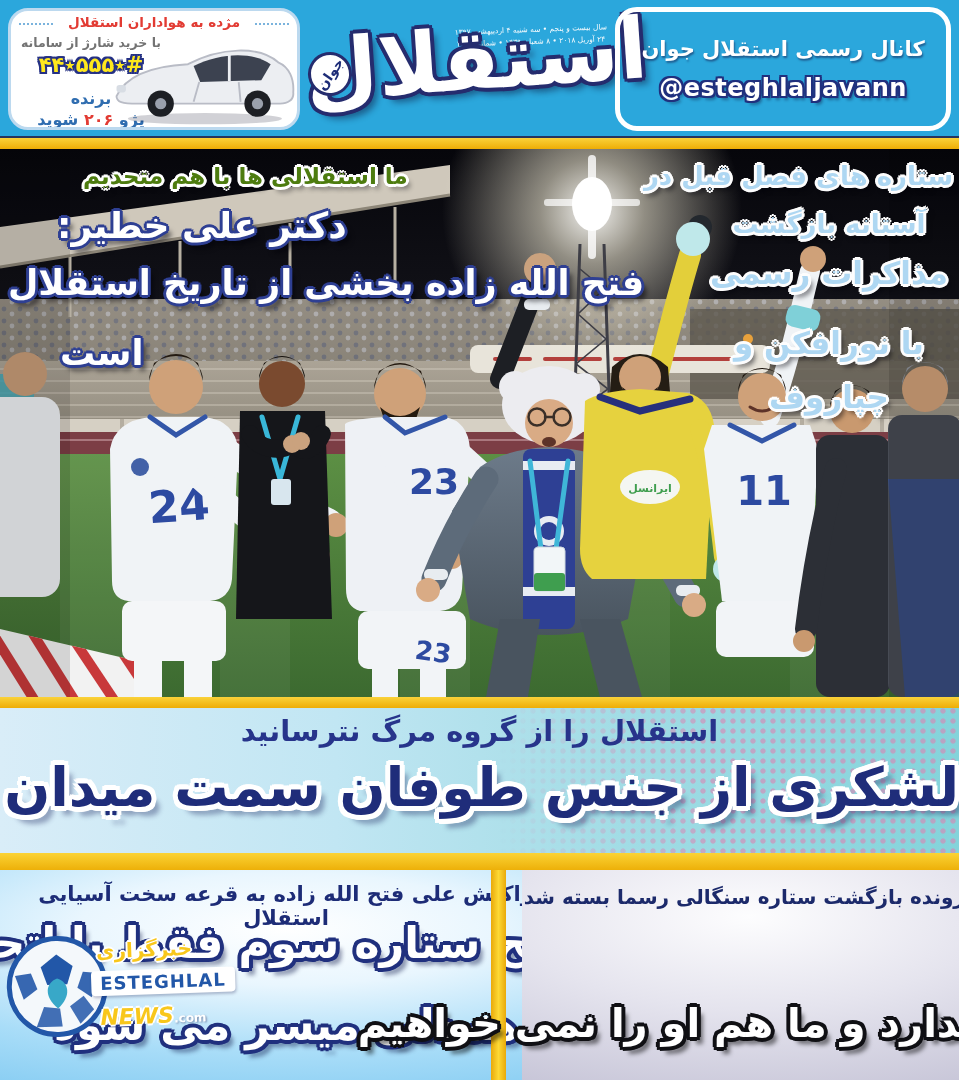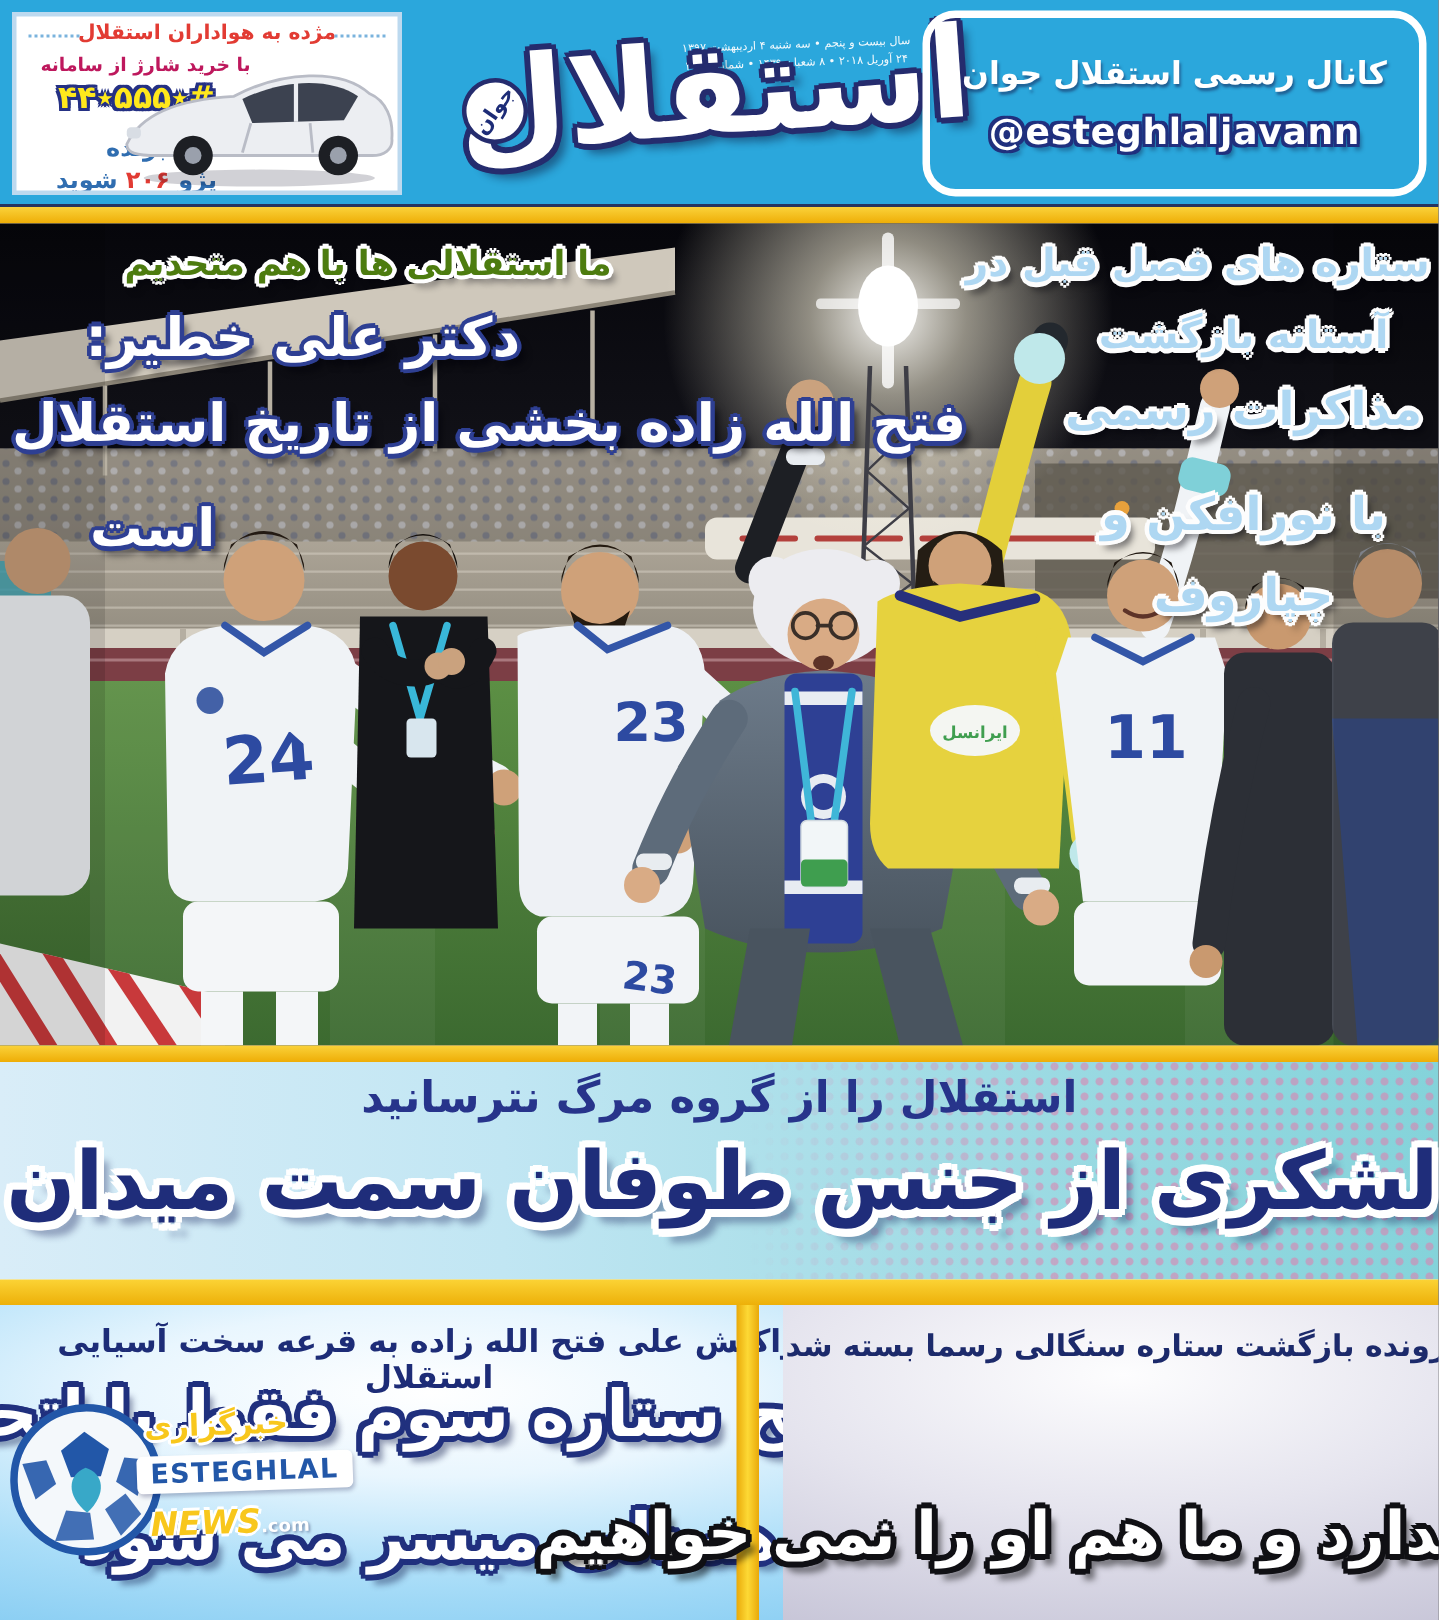--- a/index.html
+++ b/index.html
@@ -8,27 +8,27 @@
          font-family:"DejaVu Sans","Liberation Sans",sans-serif; }
   .abs { position:absolute; }
   .rtl { direction:rtl; }
 
   
   #header { left:0; top:0; width:959px; height:136px; background:#2ba7dc; }
   #gold1 { left:0; top:136px; width:959px; height:13px;
            background:linear-gradient(#fad23a,#eead06); border-top:2px solid #27345e; }
 
   
-  #ad-box { left:8px; top:8px; width:260px; height:122px; background:#fff;
-            border:3px solid #bcd9ef; border-radius:0; overflow:hidden; }
+  #ad-box { left:8px; top:8px; width:292px; height:122px; background:#fff;
+            border:3px solid #bcd9ef; border-radius:20px; overflow:hidden; }
   #ad-title { width:100%; top:3px; text-align:center; color:#e23b33;
               font-size:13.5px; font-weight:bold; }
   .ad-dots { top:12px; width:34px; border-top:2px dotted #7ab3dd; }
   #ad-col { left:4px; top:24px; width:152px; text-align:center; direction:rtl; }
-  #ad-line1 { color:#be185d; font-size:12.5px; font-weight:bold;text-align:right; }
+  #ad-line1 { color:#737373; font-size:12.5px; font-weight:bold; }
   #ad-ussd  { direction:ltr; margin-top:3px; color:#ffe81c; font-size:21px; font-weight:bold;
               letter-spacing:1px;
               text-shadow:-2px 0 0 #253184,2px 0 0 #253184,0 -2px 0 #253184,0 2px 0 #253184,
                           -2px -2px 0 #253184,2px -2px 0 #253184,-2px 2px 0 #253184,2px 2px 0 #253184; }
   #ad-win  { color:#2f6db0; font-size:16px; font-weight:bold; letter-spacing:9px; margin-top:12px; }
   #ad-line3 { font-size:16px; font-weight:bold; margin-top:2px; }
   #ad-line3 .b { color:#2f6db0; } #ad-line3 .r { color:#e23b33; }
   #ad-car { right:0px; top:24px; }
 
   

